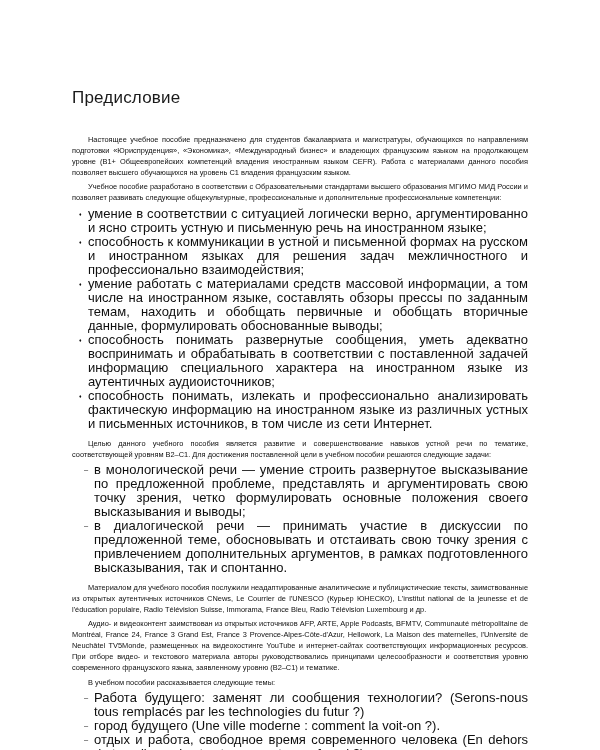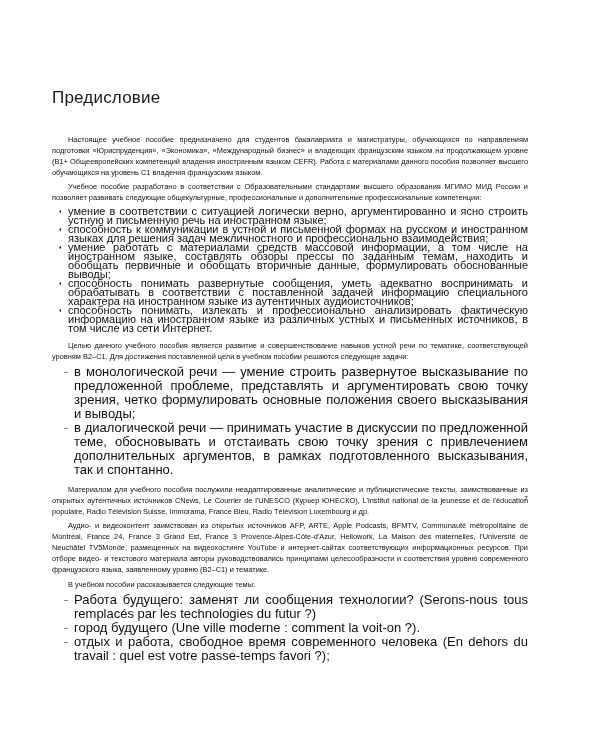--- a/index.html
+++ b/index.html
@@ -12,21 +12,21 @@
     background: #ffffff;
     font-family: "Liberation Sans", sans-serif;
     color: #000000;
     overflow: hidden;
   }
   .page {
     position: relative;
     width: 600px;
     height: 542px;
     box-sizing: border-box;
-    padding: 88px 72px 40px 52px;
+    padding: 88px 72px 40px 72px;
   }
   .page-title {
     font-size: 17px;
     font-weight: 400;
     color: #1a1a1a;
     margin: 0 0 26px 0;
     letter-spacing: 0.2px;
   }
   .body-text {
     font-size: 7.4px;
@@ -39,22 +39,22 @@
     text-indent: 16px;
   }
   ul.bullets, ul.dashes {
     list-style: none;
     margin: 0 0 3px 0;
     padding: 0;
   }
   ul.bullets > li {
     position: relative;
     padding-left: 16px;
-    font-size: 11px;
-    line-height: 9px;
+    font-size: 13px;
+    line-height: 14px;
     text-align: justify;
     color: #0f0f0f;
     margin-bottom: 0;
   }
   ul.bullets > li::before {
     content: "\2666";
     position: absolute;
     left: 7px;
     top: 0;
     font-size: 5px;

